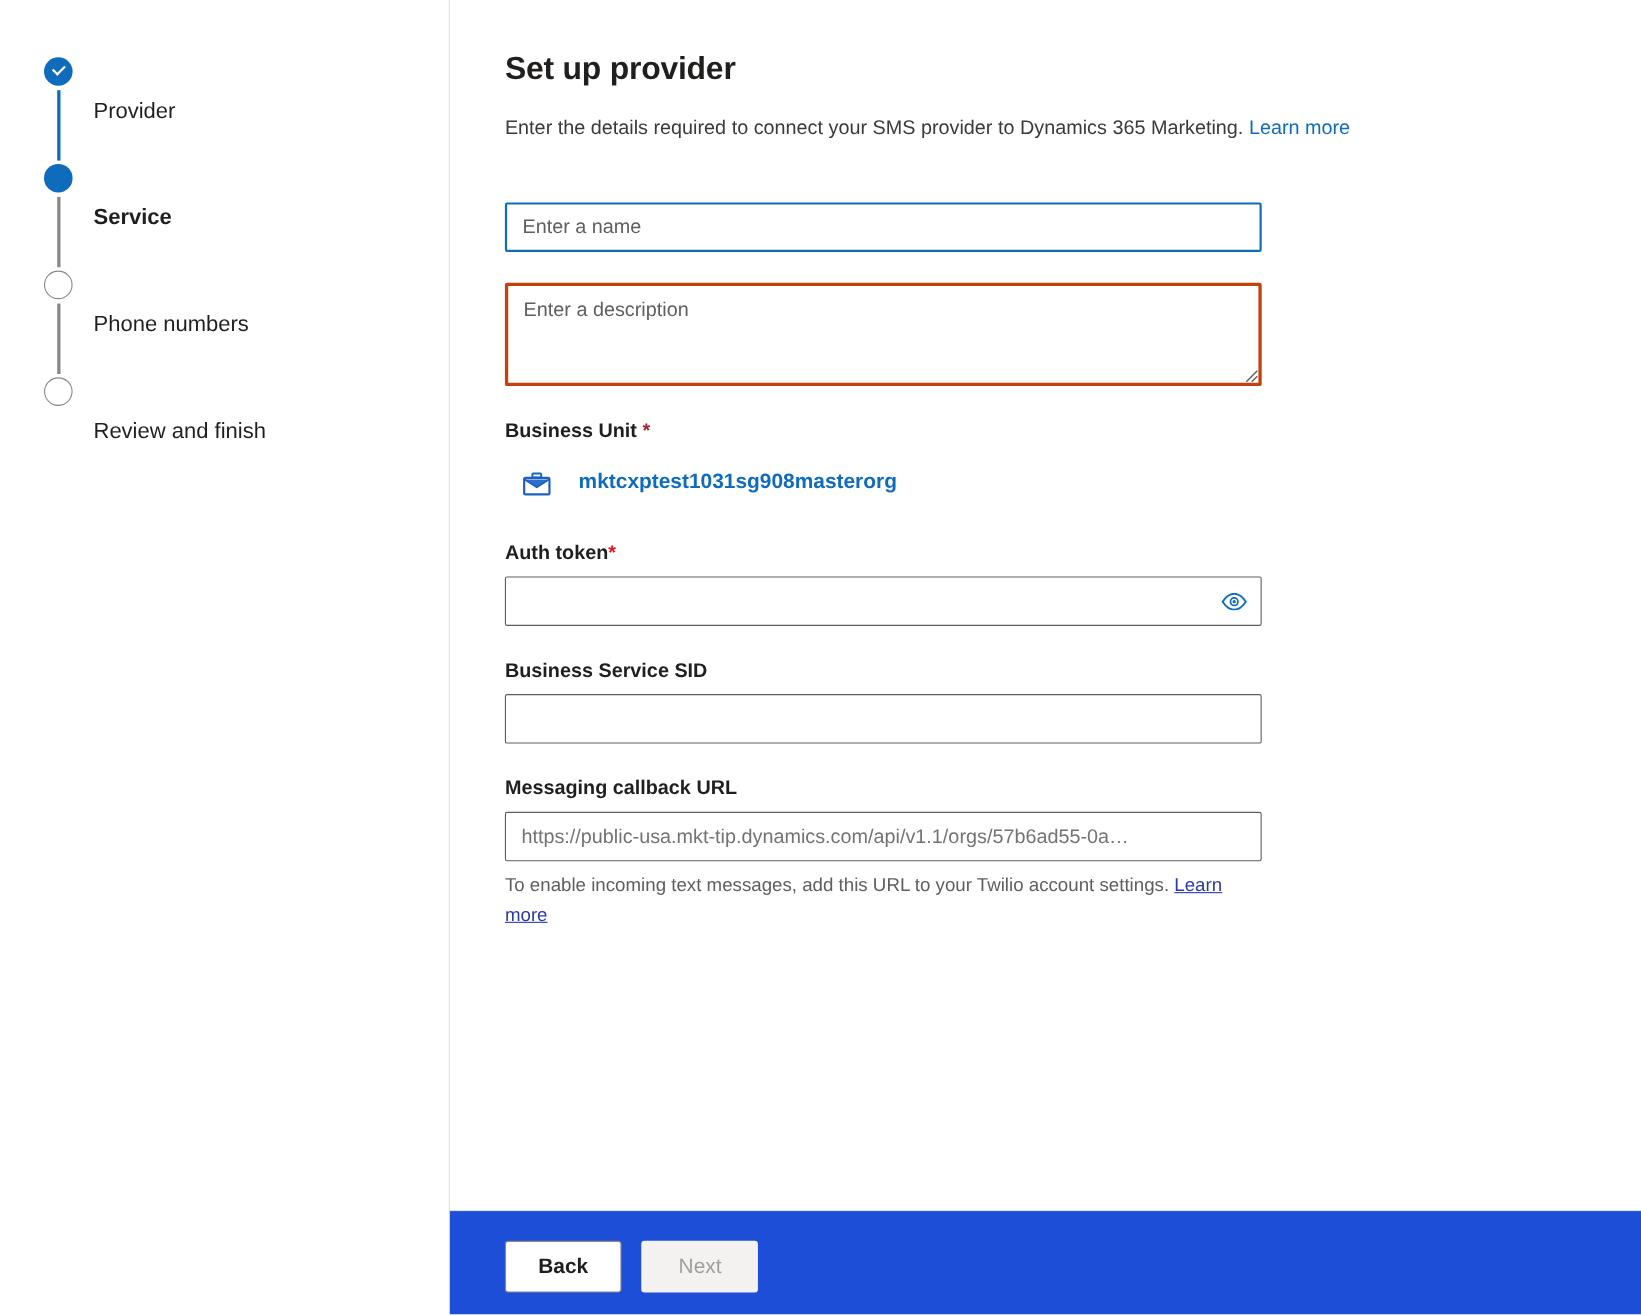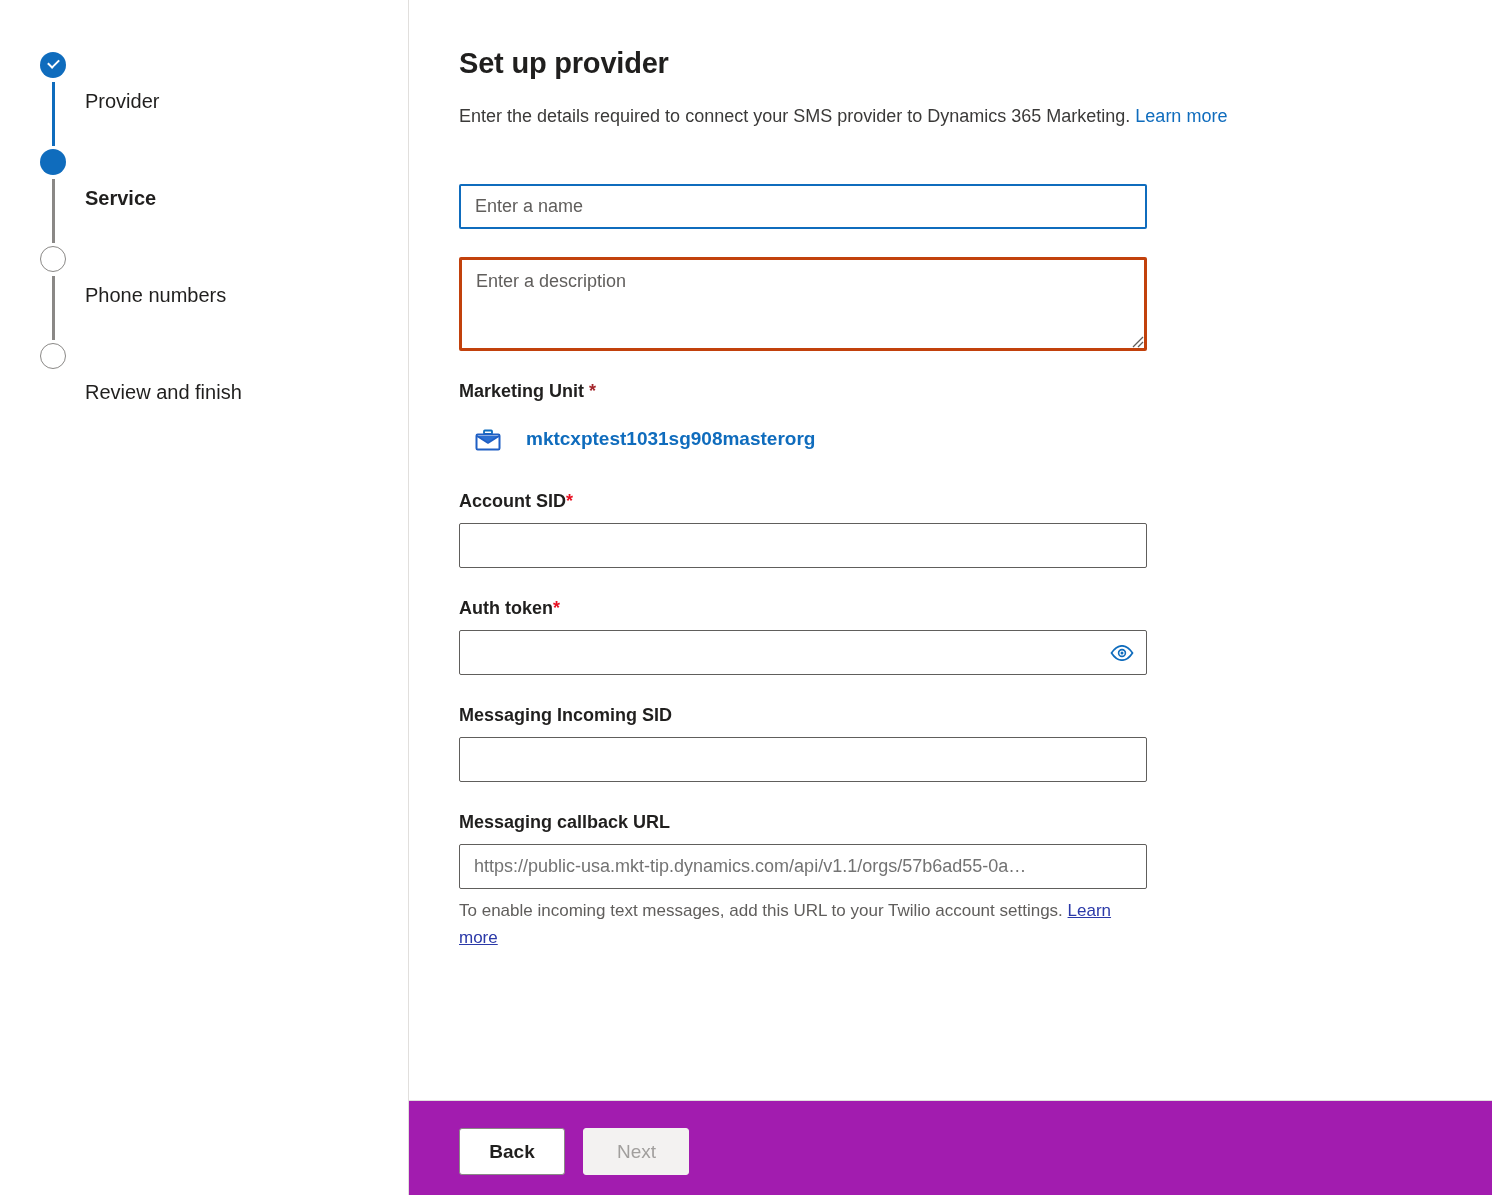--- a/index.html
+++ b/index.html
@@ -245,21 +245,21 @@
 
   
   .footer {
     position: absolute;
     left: 0;
     right: 0;
     bottom: 0;
     height: 95px;
     border-top: 1px solid #e1dfdd;
     padding: 27px 0 0 50px;
-    background: #a21caf;
+    background: #1d4ed8;
   }
   .btn {
     height: 47px;
     min-width: 106px;
     font-family: "Liberation Sans", sans-serif;
     font-size: 19px;
     border-radius: 3px;
     padding: 0 20px;
     cursor: pointer;
   }
@@ -337,57 +337,51 @@
         <div class="textarea-wrap">
           <textarea class="textarea" placeholder="Enter a description" style=""></textarea>
           <svg class="resize-grip" viewBox="0 0 14 14">
             <path d="M13 3 L3 13 M13 8 L8 13" stroke="#605e5c" stroke-width="1.3" fill="none"></path>
           </svg>
         </div>
       </div>
 
       <div class="field business-unit">
         <label class="field-label">
-          <span>Marketing Unit </span><span class="req dark">*</span>
+          <span>Business Unit </span><span class="req dark">*</span>
         </label>
         <div class="bu-value">
           <svg class="bu-icon" viewBox="0 0 26 22">
             <rect x="9" y="1.5" width="8" height="3.5" rx="0.8" fill="none" stroke="#0f6cbd" stroke-width="1.8"></rect>
             <rect x="1.5" y="5.5" width="23" height="15" rx="1.2" fill="none" stroke="#1f5fc4" stroke-width="2"></rect>
             <path d="M2 7 L13 14 L24 7" fill="#2b6fd1" stroke="#1f5fc4" stroke-width="1.6" stroke-linejoin="round"></path>
           </svg>
           <span class="bu-name">mktcxptest1031sg908masterorg</span>
         </div>
       </div>
 
-      <div class="field">
-        <label class="field-label">
-          <span>Account SID</span><span class="req">*</span>
-        </label>
-        <input class="text-input" type="text" placeholder="" style="">
-      </div>
 
       <div class="field">
         <label class="field-label">
           <span>Auth token</span><span class="req">*</span>
         </label>
         <div class="input-with-button">
           <input class="text-input" type="password" placeholder="" style="">
           <button class="reveal-btn">
             <svg width="24" height="16" viewBox="0 0 24 16">
               <path d="M1.5 8 C5 2.6 9 0.8 12 0.8 C15 0.8 19 2.6 22.5 8 C19 13.4 15 15.2 12 15.2 C9 15.2 5 13.4 1.5 8 Z" fill="none" stroke="#0f6cbd" stroke-width="1.7"></path>
               <circle cx="12" cy="8" r="3.4" fill="none" stroke="#0f6cbd" stroke-width="1.6"></circle>
               <circle cx="12" cy="8" r="1.5" fill="#0f6cbd"></circle>
             </svg>
           </button>
         </div>
       </div>
 
       <div class="field">
-        <label class="field-label">Messaging Incoming SID</label>
+        <label class="field-label">Business Service SID</label>
         <input class="text-input" type="text" placeholder="" style="">
       </div>
 
       <div class="field">
         <label class="field-label">Messaging callback URL</label>
         <input class="text-input readonly" type="text" readonly="" value="https://public-usa.mkt-tip.dynamics.com/api/v1.1/orgs/57b6ad55-0a…" style="">
         <div class="field-hint">
           <span>To enable incoming text messages, add this URL to your Twilio account settings.</span>
           <a class="link-underline">Learn more</a>
         </div>

